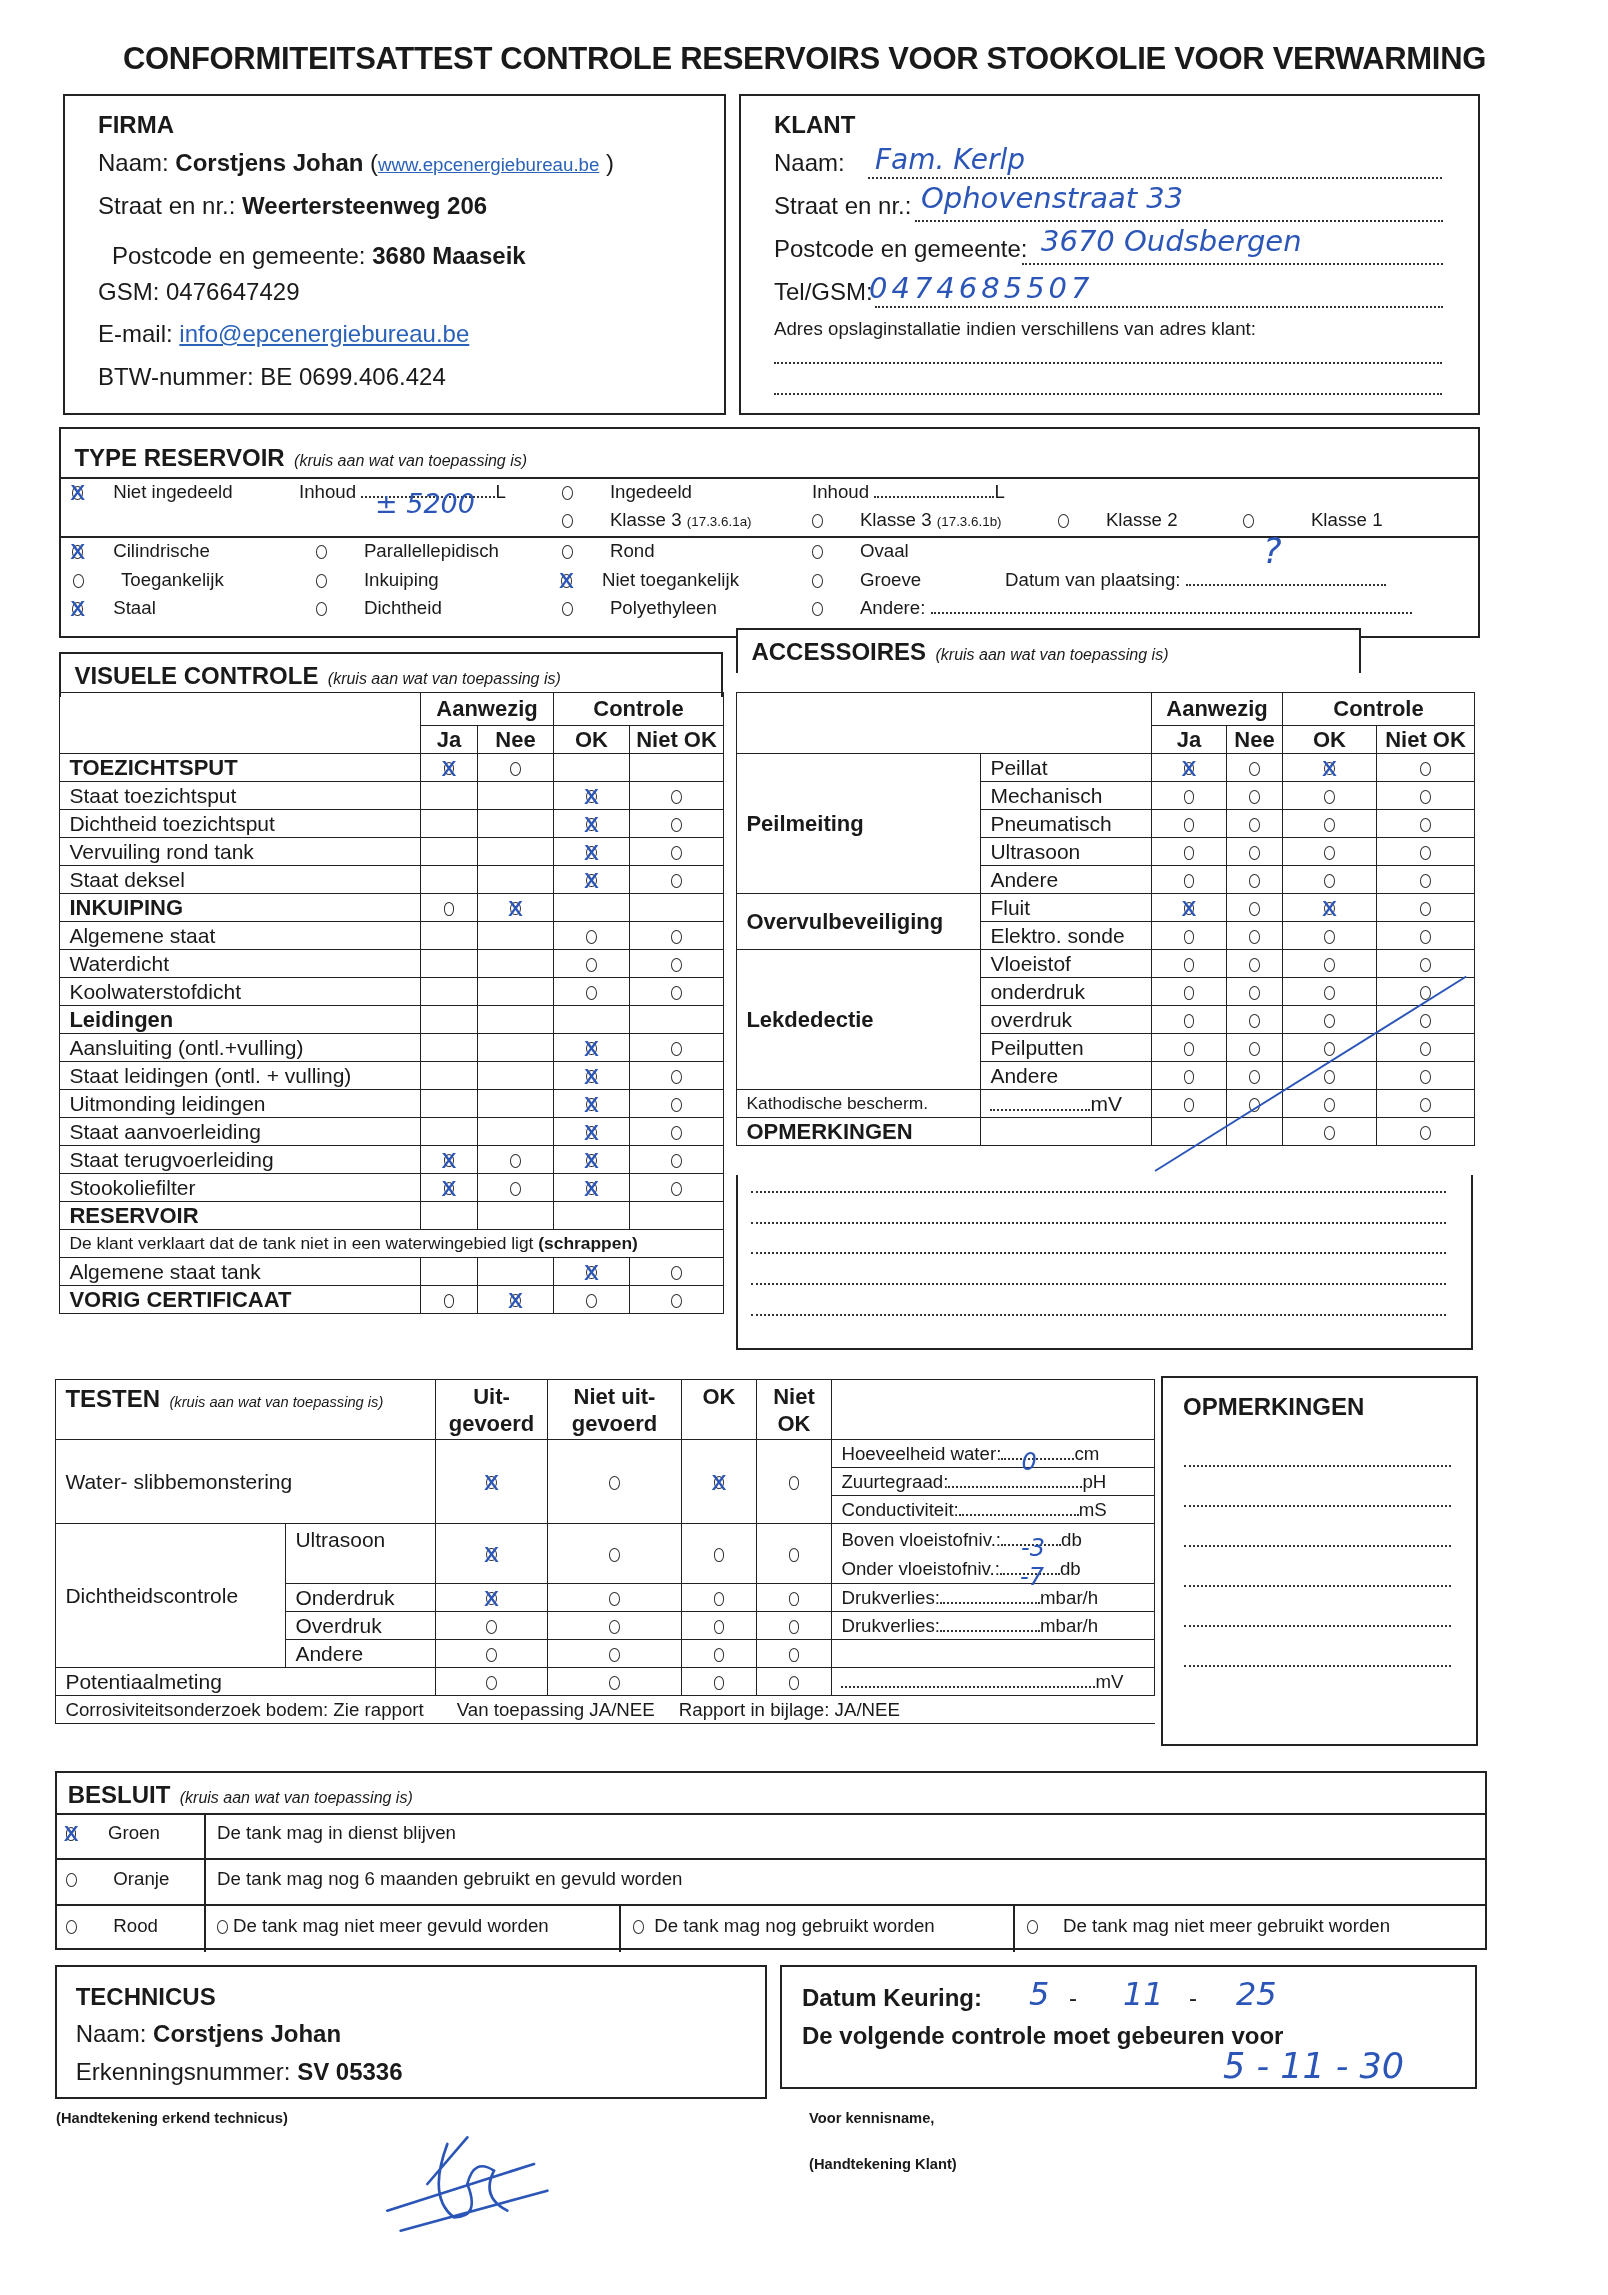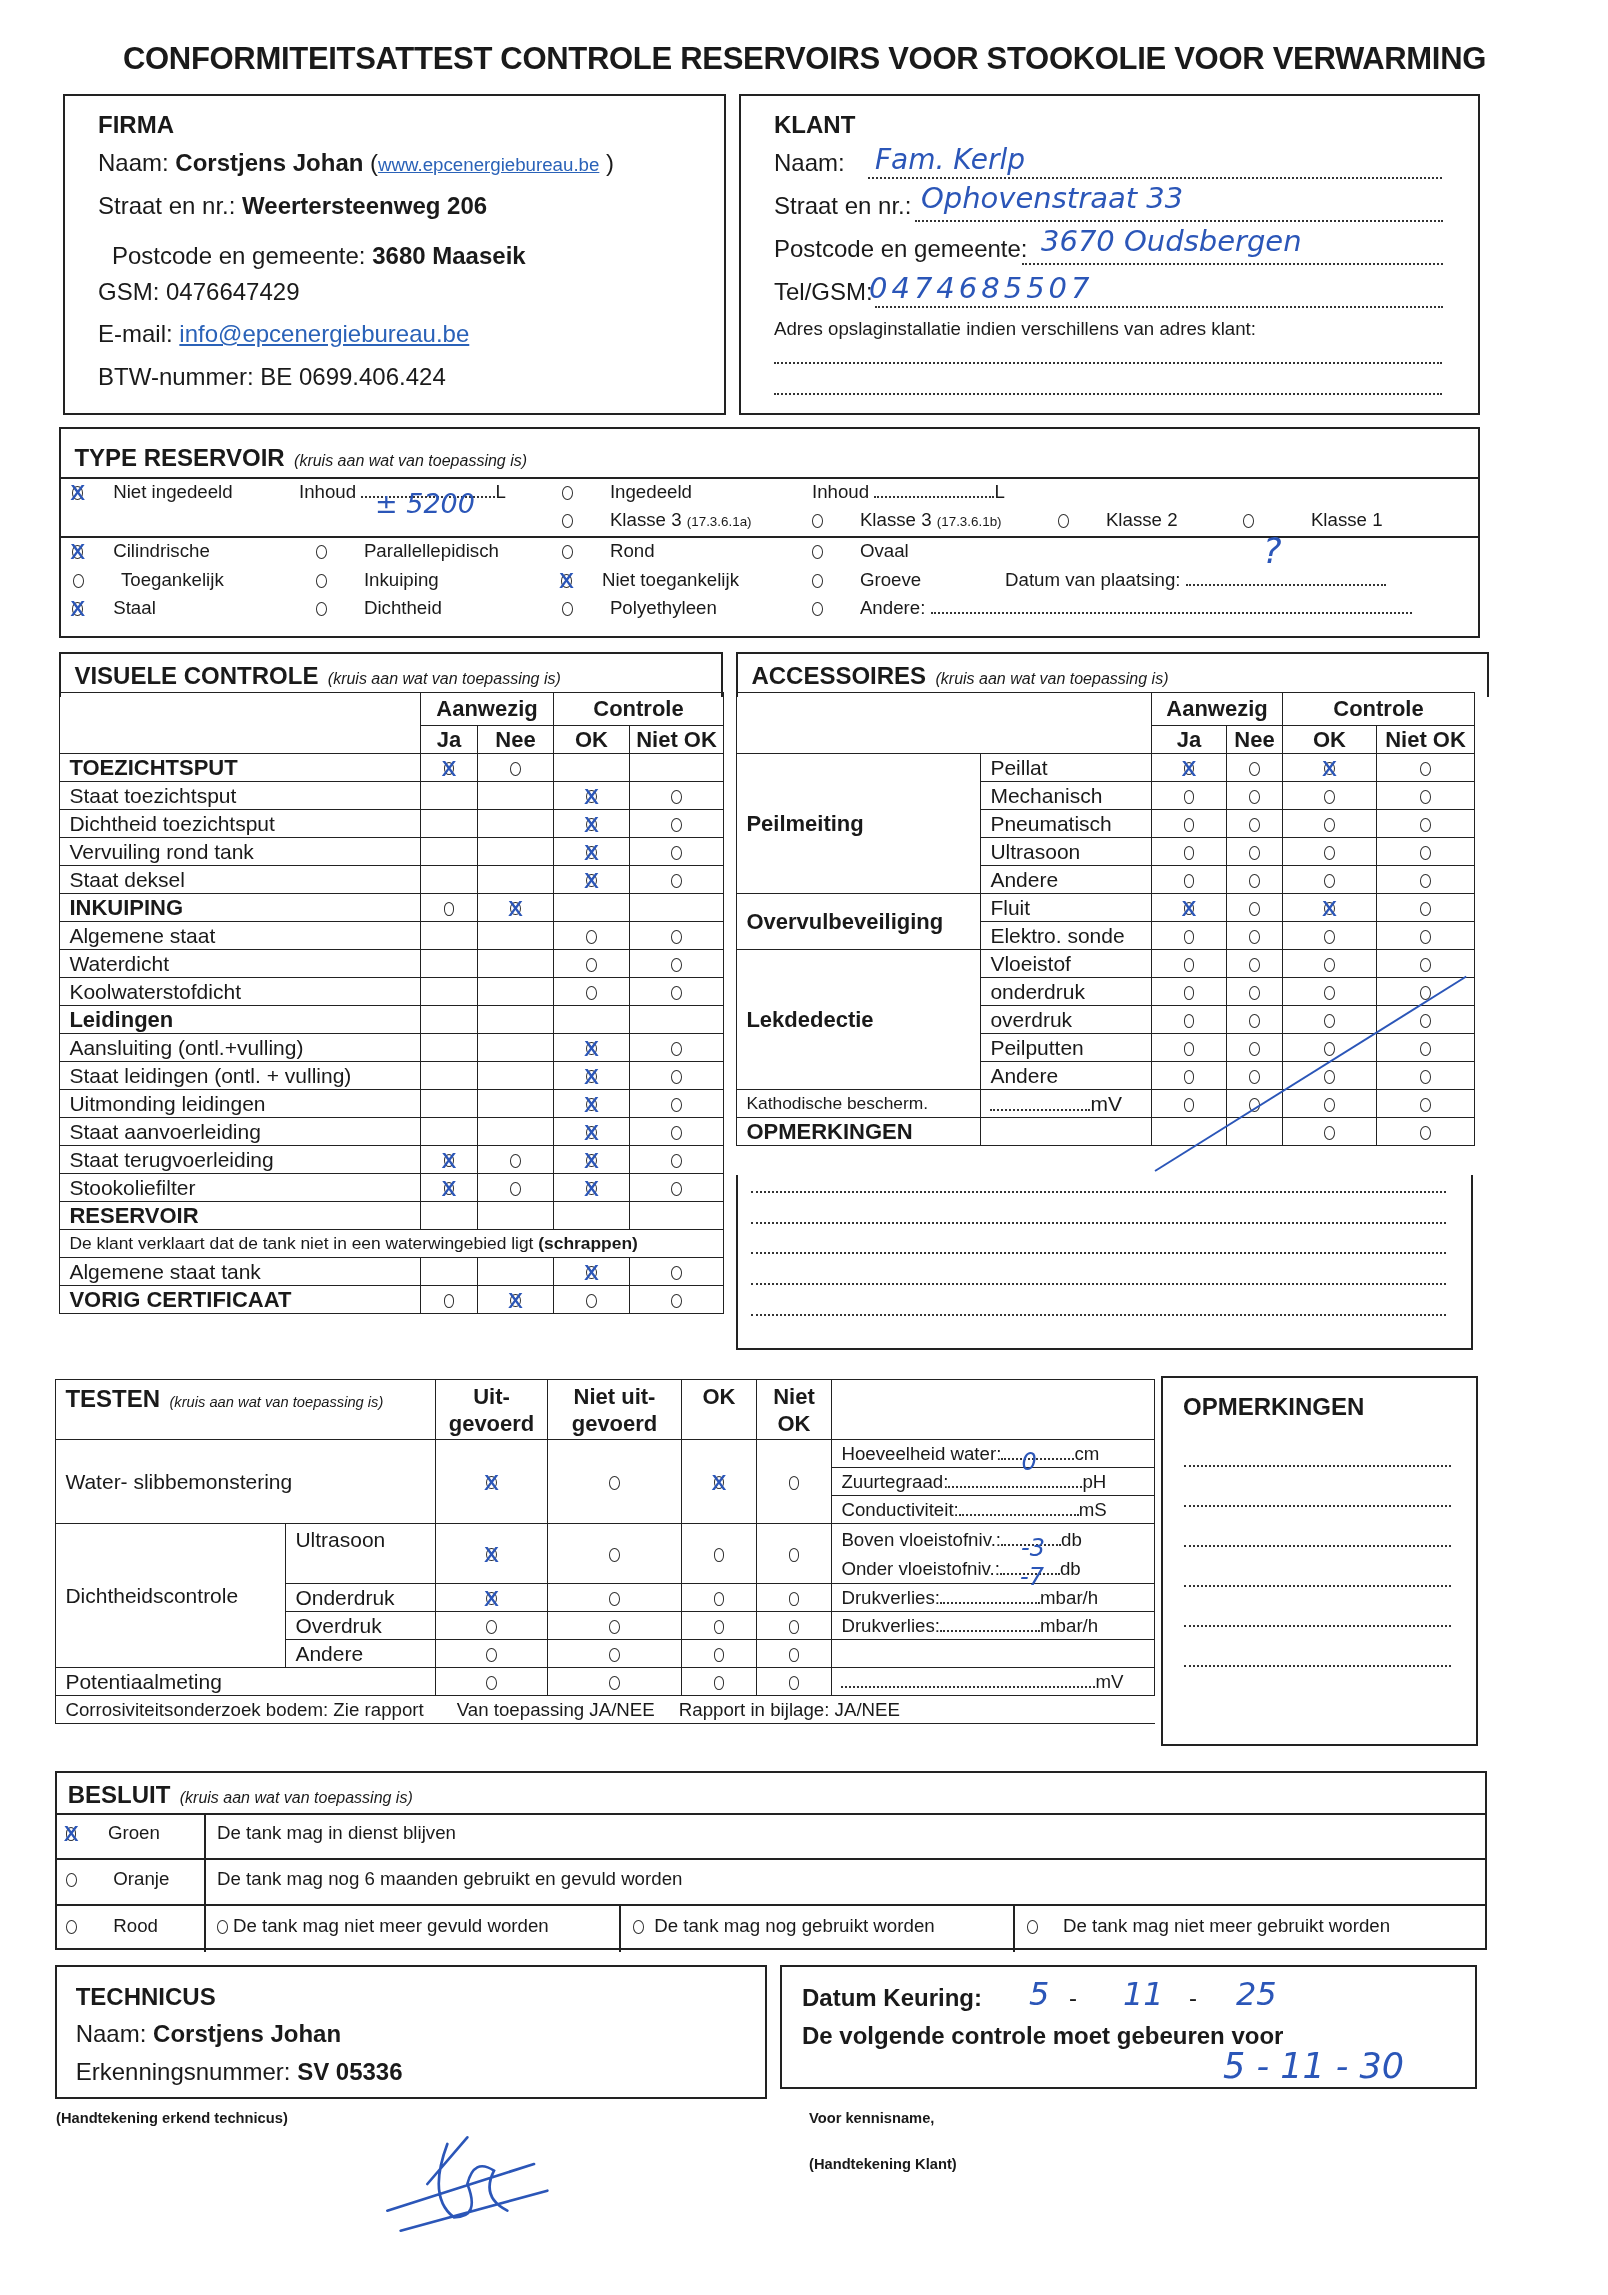--- a/index.html
+++ b/index.html
@@ -359,21 +359,21 @@
       <tr>
         <td class="sec">VORIG CERTIFICAAT</td>
         <td class="c"><span class="rad"></span></td>
         <td class="c"><span class="mark"><span class="rad"></span><span class="x">x</span></span></td>
         <td class="c"><span class="rad"></span></td>
         <td class="c"><span class="rad"></span></td>
       </tr>
     </tbody>
 </table>
 
-<div class="box" style="left:736px; top:652px; width:753px; height:45px; border-bottom:none;">
+<div class="box" style="left:736px; top:628px; width:625px; height:45px; border-bottom:none;">
   <div class="line h" style="left:13.4px; top:8px;">
     <span>ACCESSOIRES</span><span class="hint">(kruis aan wat van toepassing is)</span>
   </div>
 </div>
 <table class="grid" id="acc-table" style="left:736px; top:692px; width:737px;">
   <colgroup>
       <col style="width:244px">
       <col style="width:171px">
       <col style="width:75px">
       <col style="width:56px">

